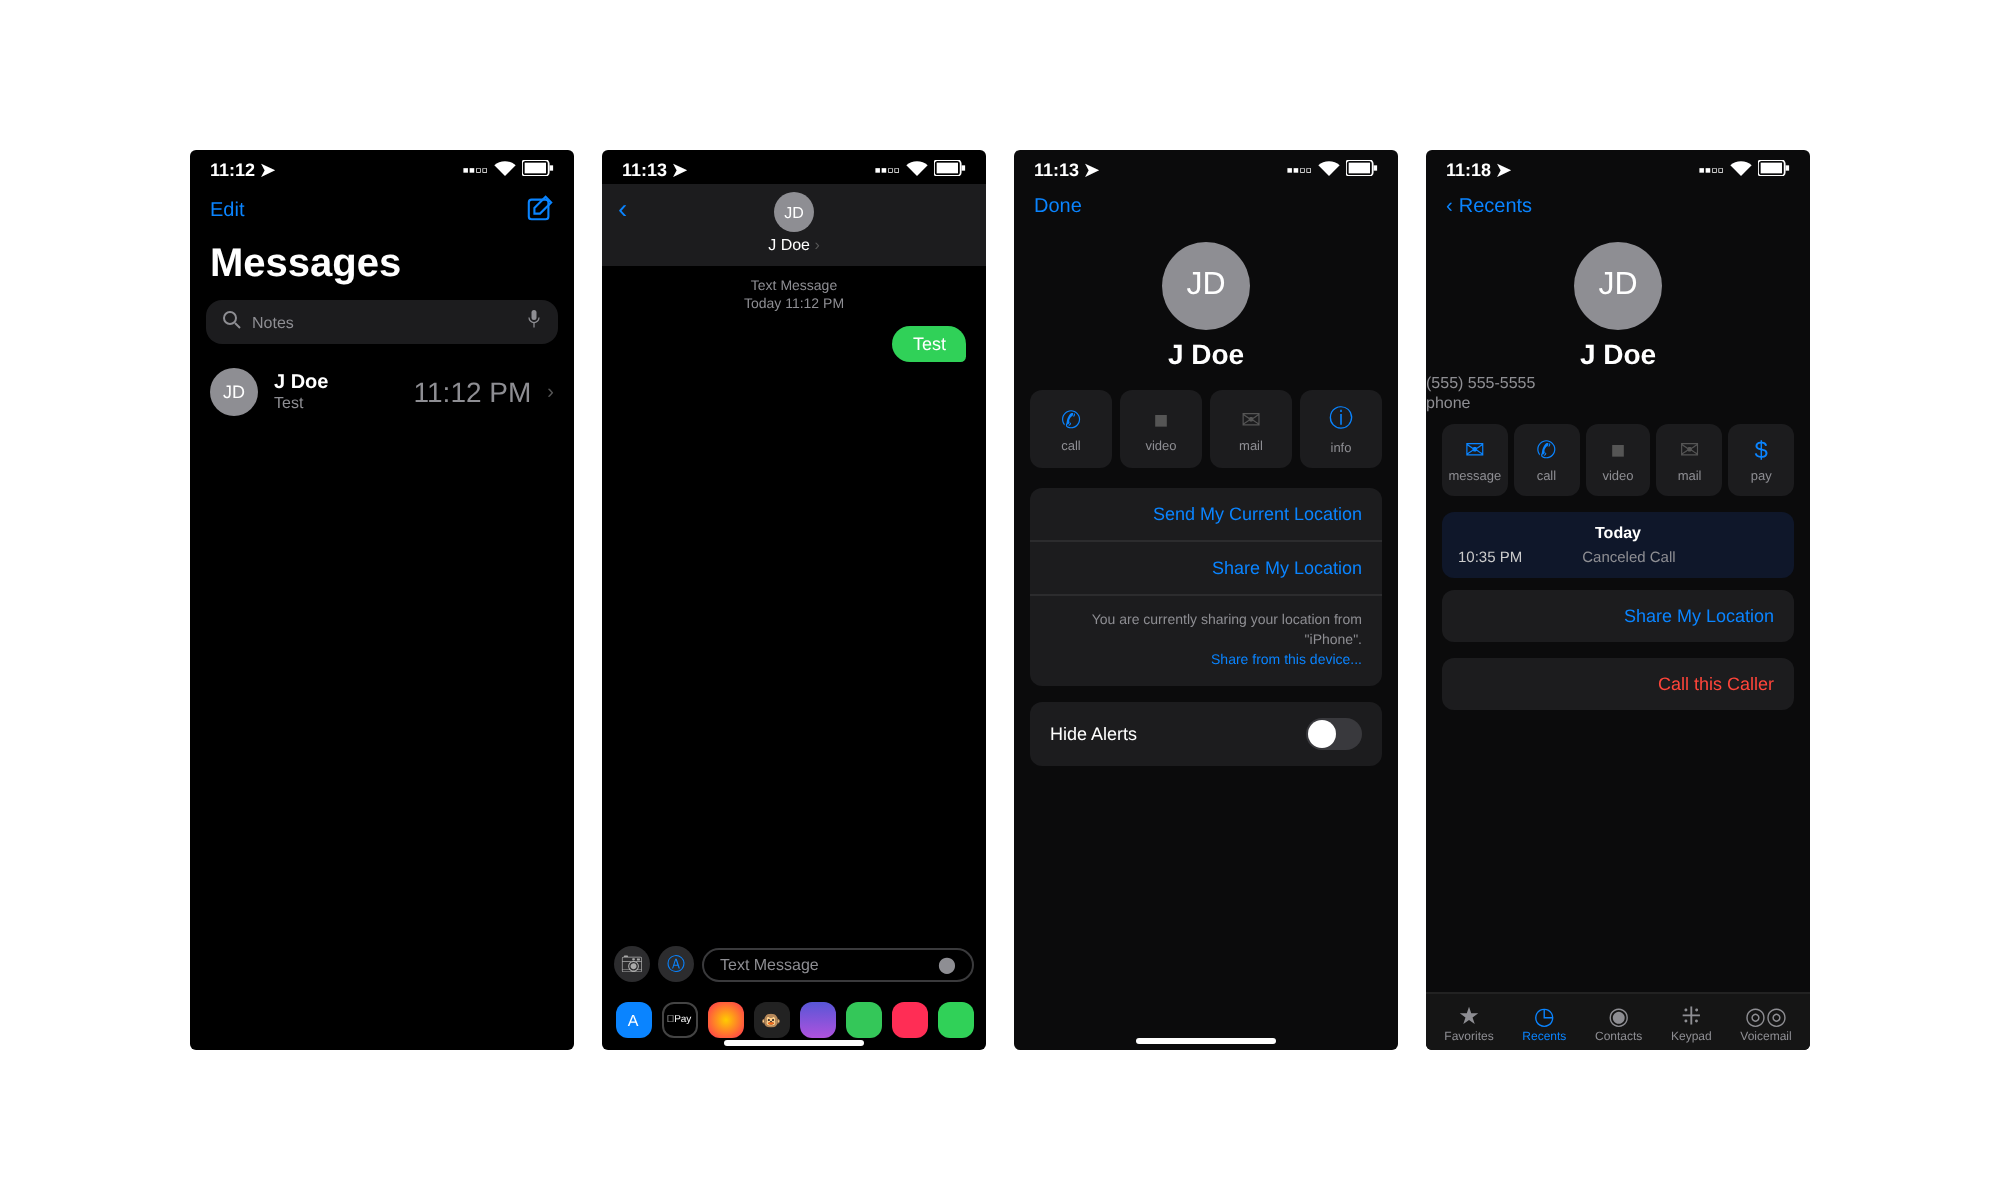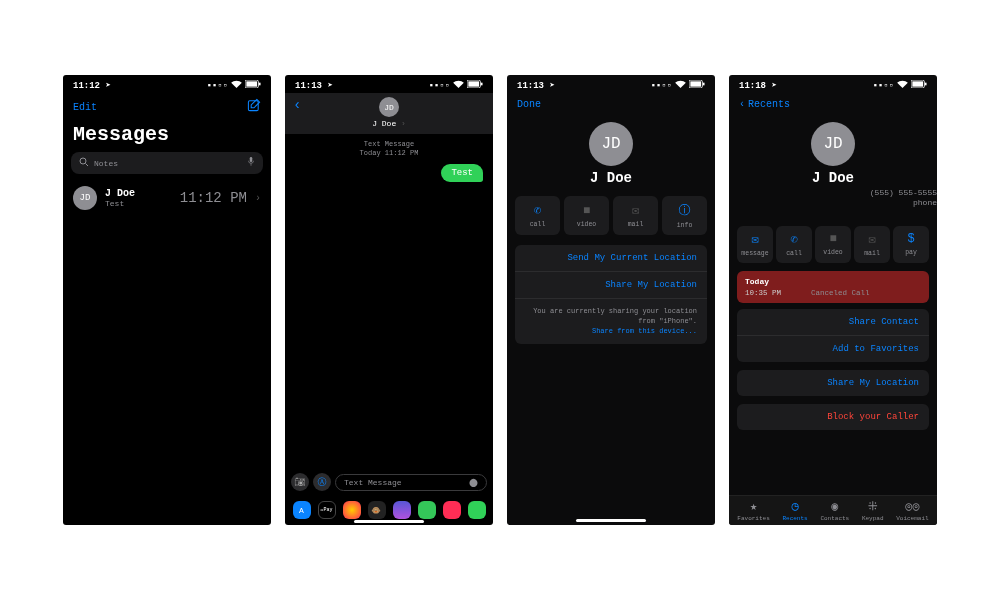--- a/index.html
+++ b/index.html
@@ -7,29 +7,28 @@
     background: #ffffff;
     font-family: -apple-system, "SF Pro Text", "Helvetica Neue", Arial, sans-serif;
     display: flex;
     justify-content: center;
     align-items: center;
     gap: 14px;
     height: 600px;
     width: 1000px;
   }
   .phone {
-    width: 208px;
+    width: 192px;
     height: 450px;
     background: #000;
     border-radius: 3px;
     position: relative;
     overflow: hidden;
     color: #fff;
     font-size: 8px;
-    font-family: Liberation Mono, monospace;
   }
   .statusbar {
     display: flex;
     justify-content: space-between;
     align-items: center;
     padding: 5px 10px 2px;
     font-size: 9px;
     font-weight: 600;
   }
   .sb-right svg { height: 8px; }
@@ -164,23 +163,23 @@
   .toggle {
     width:28px; height:16px; background:#39393d; border-radius:8px; position:relative;
   }
   .knob {
     width:14px; height:14px; background:#fff; border-radius:50%;
     position:absolute; top:1px; left:1px;
   }
 
   
   .s4-top { display:flex; align-items:center; gap:3px; padding:6px 10px; color:#0a84ff; font-size:10px;}
-  .sub-phone { text-align:right; font-size:8px; color:#8e8e93; line-height:1.3; margin-bottom:17px;}
+  .sub-phone { text-align:left; font-size:8px; color:#8e8e93; line-height:1.3; margin-bottom:4px;}
   .s4-grid { display:flex; gap:3px; padding:0 8px; margin-bottom:8px;}
-  .log-cell { margin:0 8px 6px; background:#7f1d1d; border-radius:6px; padding:6px 8px;}
+  .log-cell { margin:0 8px 6px; background:#0f172a; border-radius:6px; padding:6px 8px;text-align:center;}
   .log-head { font-size:8px; font-weight:600; margin-bottom:3px;}
   .log-row { font-size:7.5px; color:#ccc; display:flex; gap:6px;}
   .log-row .cancel { color:#8e8e93;margin-left:24px;}
   .notes-cell { margin:0 8px 8px; background:#1c1c1e; border-radius:6px; padding:6px 8px; height:34px; font-size:8px;}
   .tabbar {
     position:absolute; bottom:0; left:0; right:0;
     background:#151515; display:flex; justify-content:space-around;
     padding:5px 2px 3px; border-top:0.5px solid #222;
     align-items:flex-start;
   }
@@ -342,20 +341,28 @@
       </div>
   </div>
   <div class="cell-group">
     <div class="cell">Send My Current Location</div>
     <div class="cell">Share My Location</div>
     <div class="cell note">
       <span>You are currently sharing your location from "iPhone".</span><br>
       <span style="color:#0a84ff">Share from this device...</span>
     </div>
   </div>
+  <div class="cell-group">
+    <div class="cell white">
+      <span>Hide Alerts</span>
+      <span class="toggle">
+          <span class="knob"></span>
+        </span>
+    </div>
+  </div>
   <div class="home-ind s3"></div>
 </div>
 
 <div class="phone" style="background:#0b0b0c">
   <div class="statusbar">
     <span><span>11:18</span> <span>➤</span></span>
     <span class="sb-right">
         <span>▪▪▫▫</span>
         <span><svg viewBox="0 0 12 9" width="11">
             <path d="M6 9L0 3C3 0 9 0 12 3Z" fill="#fff"></path>
@@ -400,28 +407,24 @@
       </div>
   </div>
   <div class="log-cell">
     <div class="log-head">Today</div>
     <div class="log-row">
         <span>10:35 PM</span>
         <span class="cancel">Canceled Call</span>
       </div>
   </div>
   <div class="cell-group">
-    <div class="cell">Share Contact</div>
-    <div class="cell">Add to Favorites</div>
+    <div class="cell">Share My Location</div>
   </div>
   <div class="cell-group">
-    <div class="cell">Share My Location</div>
-  </div>
-  <div class="cell-group">
-    <div class="cell red">Block your Caller</div>
+    <div class="cell red">Call this Caller</div>
   </div>
   <div class="tabbar">
     <div class="tab">
         <span class="ticon">★</span>
         <span>Favorites</span>
       </div>
     <div class="tab active">
         <span class="ticon">◷</span>
         <span>Recents</span>
       </div>

